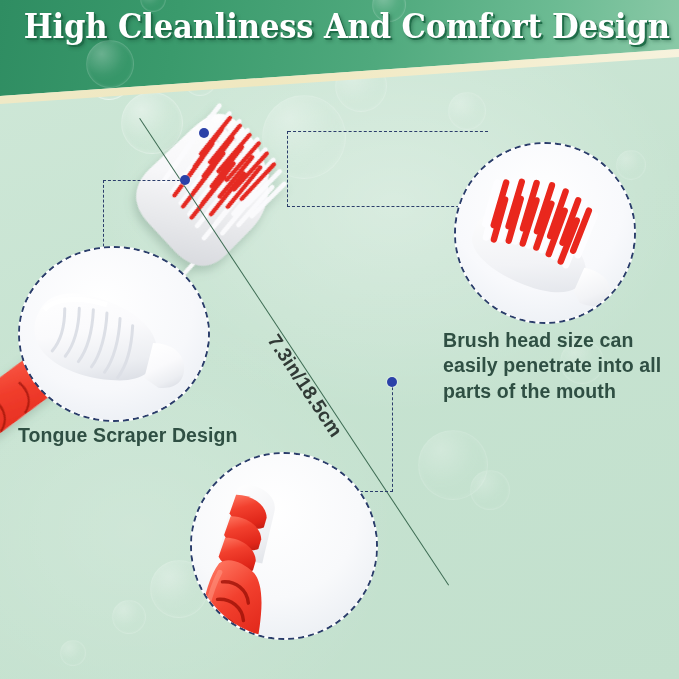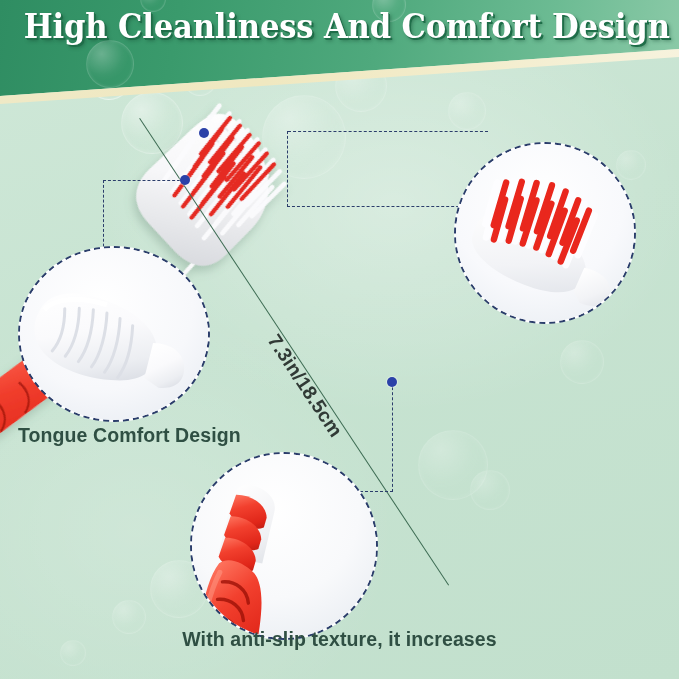--- a/index.html
+++ b/index.html
@@ -466,20 +466,24 @@
           <path d="M 41,140 C 53,134 67,138 73,150"></path>
           <path d="M 45,158 C 57,152 71,156 77,168"></path>
           <path d="M 50,176 C 60,171 72,174 78,184"></path>
         </g>
 
         <path d="M 30,96 C 28,118 32,146 40,168" stroke="#ff9b88" stroke-width="5" fill="none" opacity=".5" stroke-linecap="round"></path>
       </g>
     </svg>
   </div>
 
-  <div class="caption cap-left">Tongue Comfort Design</div>
-
+  <div class="caption cap-left">Tongue Scraper Design</div>
+
+  <div class="caption cap-right">
+    <span>Brush head size can</span>
+    <span>easily penetrate into</span>
+    <span>all parts of the mouth</span>
+  </div>
 
   <div class="caption cap-bottom">
-    <span>With anti-slip texture, it increases</span>
   </div>
 
 </div>
 
 </body></html>

